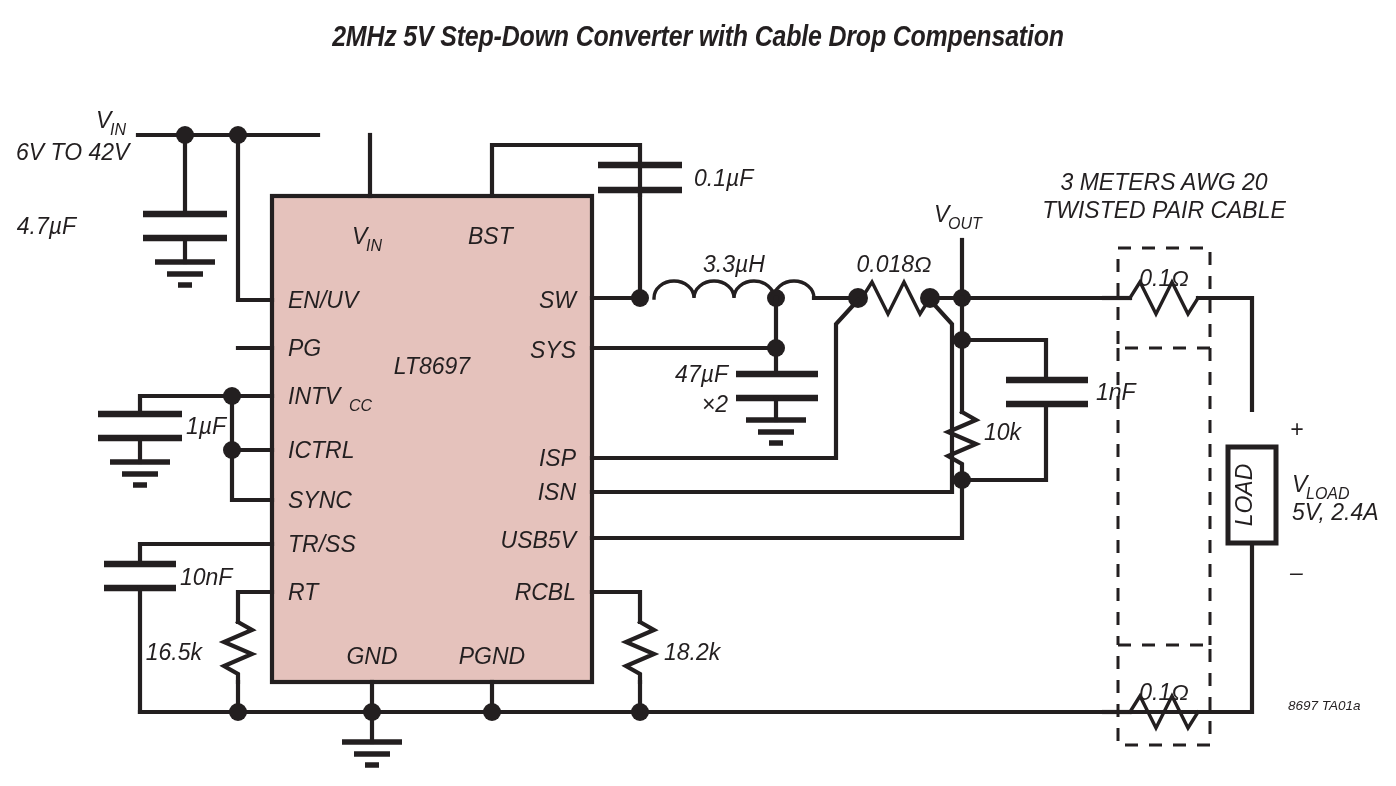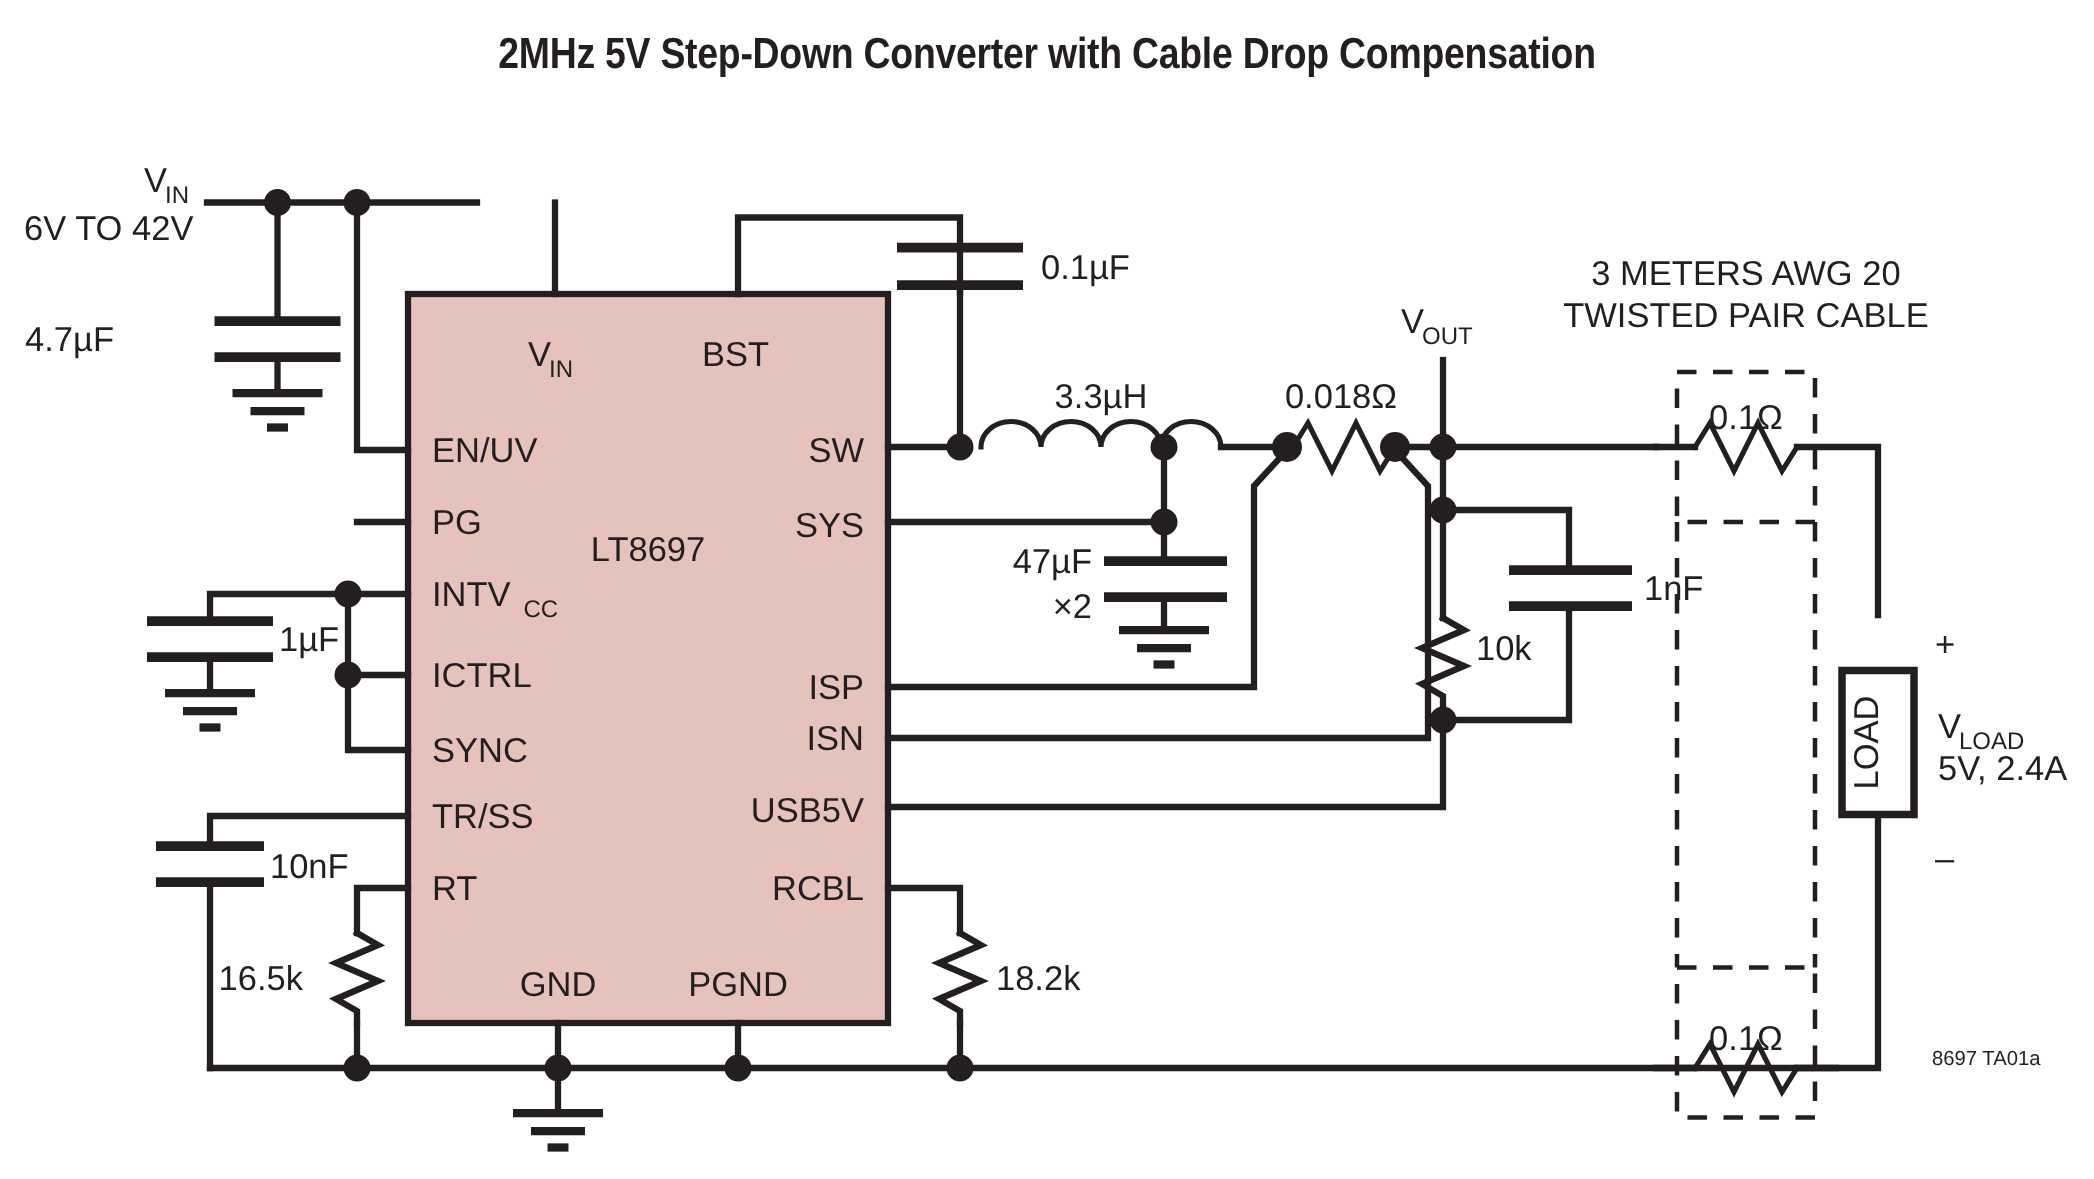--- a/index.html
+++ b/index.html
@@ -1,18 +1,18 @@
 <!DOCTYPE html>
 <html><head>
 <meta charset="utf-8">
 <style>
   html,body{margin:0;padding:0;background:#ffffff;}
   body{width:1396px;height:786px;overflow:hidden;
        font-family:"Liberation Sans","DejaVu Sans",sans-serif;color:#231f20;}
-  #stage{position:relative;width:1396px;height:786px;}
+  #stage{position:relative;width:1396px;height:786px;font-style:italic;}
   #title{
     position:absolute;left:0;top:20px;width:1396px;text-align:center;
     font-family:"Liberation Sans","DejaVu Sans",sans-serif;
     font-weight:bold;font-size:29px;letter-spacing:-0.2px;
     transform:scaleX(0.86);transform-origin:50% 50%;
     color:#231f20;white-space:nowrap;
   }
   svg{position:absolute;left:0;top:0;}
   .wire{stroke:#231f20;stroke-width:4.2;fill:none;stroke-linecap:square;stroke-linejoin:miter;}
   .thinwire{stroke:#231f20;stroke-width:3.4;fill:none;stroke-linecap:square;}

